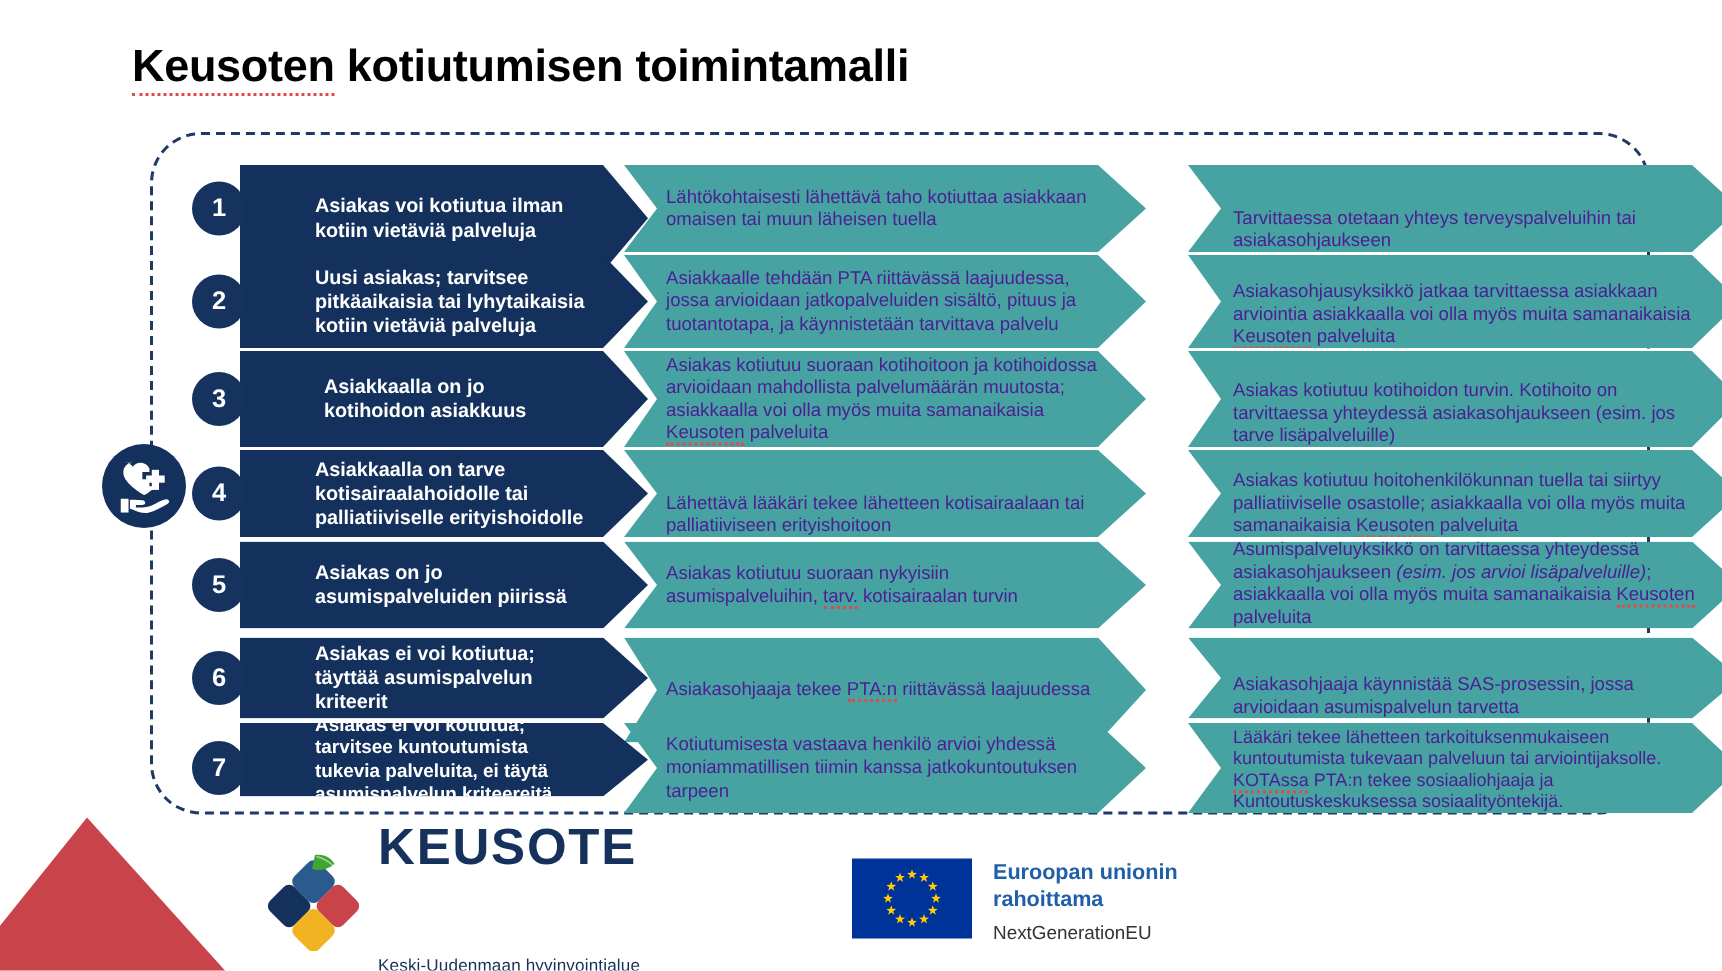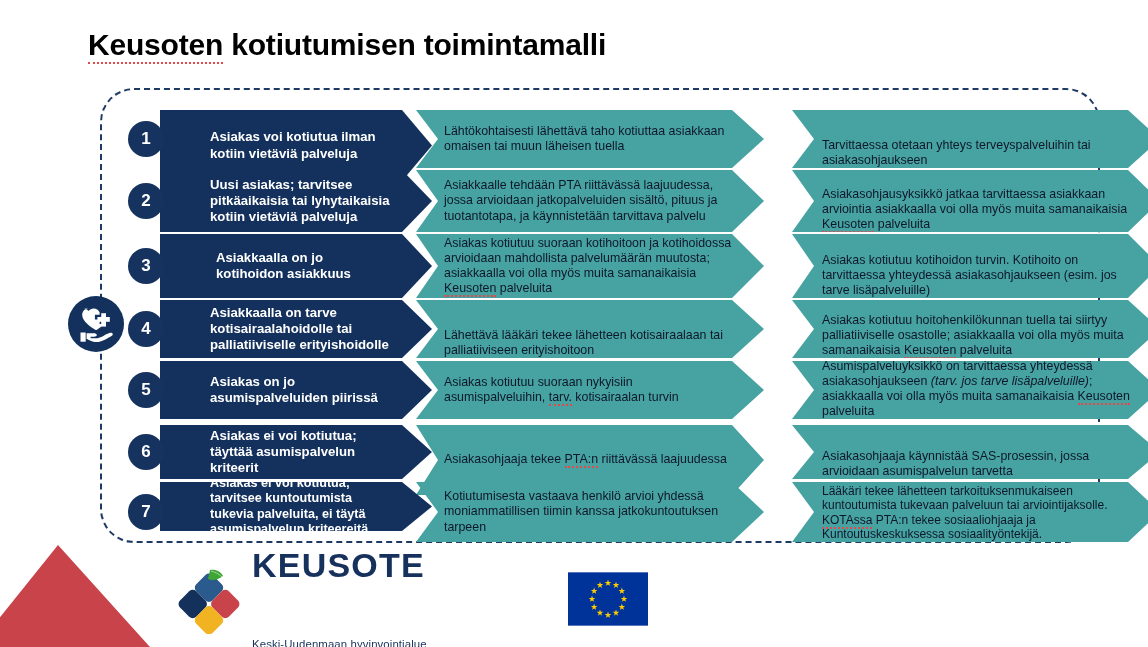--- a/index.html
+++ b/index.html
@@ -110,21 +110,21 @@
     padding-left: 50px;
     padding-right: 38px;
   }
 
   
   .chev-teal {
     background: #46A3A2;
     z-index: 2;
   }
   .chev-teal .txt {
-    color: #0f172a;
+    color: #4c1d95;
     font-size: 12.4px;
     font-weight: normal;
     padding-left: 28px;
     padding-right: 30px;
   }
   .chev-mid {
     left: 288px;
     width: 348px;
     clip-path: polygon(
       0 0,
@@ -297,21 +297,21 @@
 
   <div class="row" style="top:361px; height:58px;">
     <div class="num-badge" style="top:11px;">5</div>
     <div class="chev chev-navy" style="top:0; height:58px;">
       <div class="txt">Asiakas on jo asumispalveluiden piirissä</div>
     </div>
     <div class="chev chev-teal chev-mid" style="top:0; height:58px;">
       <div class="txt">Asiakas kotiutuu suoraan nykyisiin asumispalveluihin, <span class="sq-red">tarv.</span> kotisairaalan turvin</div>
     </div>
     <div class="chev chev-teal chev-right" style="top:0; height:58px;">
-      <div class="txt">Asumispalveluyksikkö on tarvittaessa yhteydessä asiakasohjaukseen <em class="ital">(tarv. jos tarve lisäpalveluille)</em>; asiakkaalla voi olla myös muita samanaikaisia <span class="sq-red">Keusoten</span> palveluita</div>
+      <div class="txt">Asumispalveluyksikkö on tarvittaessa yhteydessä asiakasohjaukseen <em class="ital">(esim. jos arvioi lisäpalveluille)</em>; asiakkaalla voi olla myös muita samanaikaisia <span class="sq-red">Keusoten</span> palveluita</div>
     </div>
   </div>
 
   <div class="row" style="top:425px; height:54px;">
     <div class="num-badge" style="top:9px;">6</div>
     <div class="chev chev-navy" style="top:0; height:54px;">
       <div class="txt">Asiakas ei voi kotiutua; täyttää asumispalvelun kriteerit</div>
     </div>
     <div class="chev chev-teal chev-mid" style="top:0; height:70px;">
       <div class="txt">Asiakasohjaaja tekee <span class="sq-red">PTA:n</span> riittävässä laajuudessa</div>
@@ -364,13 +364,18 @@
         <polygon points="80.78,46.80 82.01,50.32 85.73,50.39 82.76,52.64 83.84,56.21 80.78,54.08 77.73,56.21 78.81,52.64 75.84,50.39 79.56,50.32"></polygon>
         <polygon points="72.00,55.58 73.22,59.10 76.95,59.18 73.98,61.43 75.06,64.99 72.00,62.86 68.94,64.99 70.02,61.43 67.05,59.18 70.78,59.10"></polygon>
         <polygon points="60.00,58.80 61.22,62.32 64.95,62.39 61.98,64.64 63.06,68.21 60.00,66.08 56.94,68.21 58.02,64.64 55.05,62.39 58.78,62.32"></polygon>
         <polygon points="48.00,55.58 49.22,59.10 52.95,59.18 49.98,61.43 51.06,64.99 48.00,62.86 44.94,64.99 46.02,61.43 43.05,59.18 46.78,59.10"></polygon>
         <polygon points="39.22,46.80 40.44,50.32 44.16,50.39 41.19,52.64 42.27,56.21 39.22,54.08 36.16,56.21 37.24,52.64 34.27,50.39 37.99,50.32"></polygon>
         <polygon points="36.00,34.80 37.22,38.32 40.95,38.39 37.98,40.64 39.06,44.21 36.00,42.08 32.94,44.21 34.02,40.64 31.05,38.39 34.78,38.32"></polygon>
         <polygon points="39.22,22.80 40.44,26.32 44.16,26.39 41.19,28.64 42.27,32.21 39.22,30.08 36.16,32.21 37.24,28.64 34.27,26.39 37.99,26.32"></polygon>
         <polygon points="48.00,14.02 49.22,17.53 52.95,17.61 49.98,19.86 51.06,23.42 48.00,21.30 44.94,23.42 46.02,19.86 43.05,17.61 46.78,17.53"></polygon>
       </g>
   </svg>
+  <div id="eu-texts">
+    <div id="eu-title">Euroopan unionin
+rahoittama</div>
+    <div id="eu-sub">NextGenerationEU</div>
+  </div>
 </div>
 
 </body></html>

